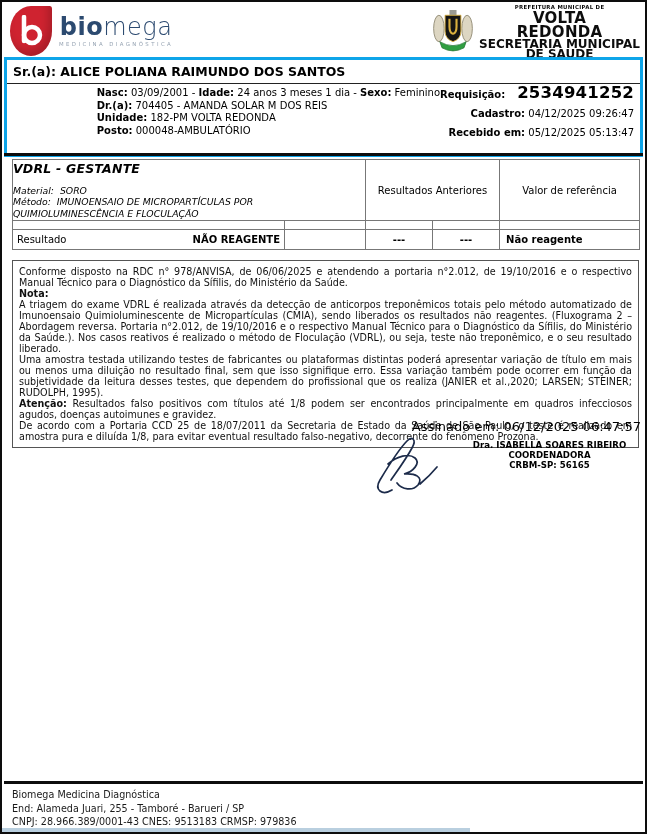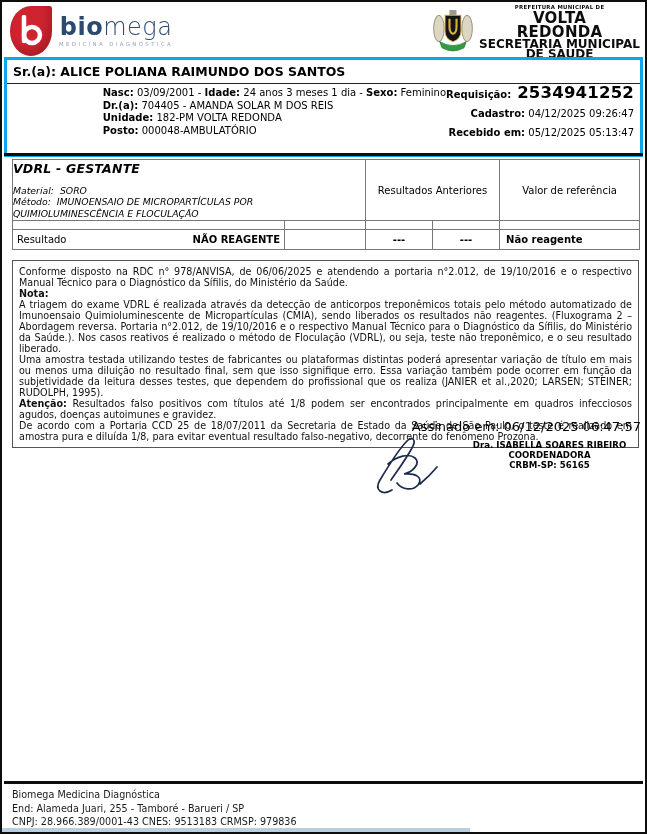--- a/index.html
+++ b/index.html
@@ -41,21 +41,21 @@
 
   
   .patient{position:absolute;top:55px;left:2px;right:2px;border:3px solid #0ea5e9;background:#fff;}
   .patient-name{font-weight:bold;font-size:12.5px;padding:4px 6px;border-bottom:1px solid #222;}
   .patient-info{display:flex;justify-content:flex-end;padding:3px 6px 8px 6px;}
   .pi-left{font-size:10px;line-height:12.5px;}
   .pi-left b{font-weight:bold;}
   .pi-right{text-align:right;font-size:10px;line-height:12px;}
   .pi-right .row{margin-bottom:7px;}
   .pi-right b{font-weight:bold;}
-  .req-num{font-size:16.5px;font-weight:bold;margin-left:6px;letter-spacing:.2px;}
+  .req-num{font-size:16.5px;font-weight:bold;margin-left:12px;letter-spacing:.2px;}
 
   .divider{position:absolute;left:2px;right:2px;height:3px;background:#0d0d0d;}
   .divider.top{top:151px;}
   .divider.bottom{top:779px;}
 
   
   table.results{position:absolute;top:157px;left:10px;width:627px;border-collapse:collapse;table-layout:fixed;}
   table.results td{border:1px solid #777;padding:0;vertical-align:middle;font-size:10px;}
   td.exam-head{vertical-align:top;padding:3px 5px;height:61px;margin-top:28px;}
   .exam-title{font-size:12.5px;font-weight:bold;font-style:italic;letter-spacing:.2px;}

